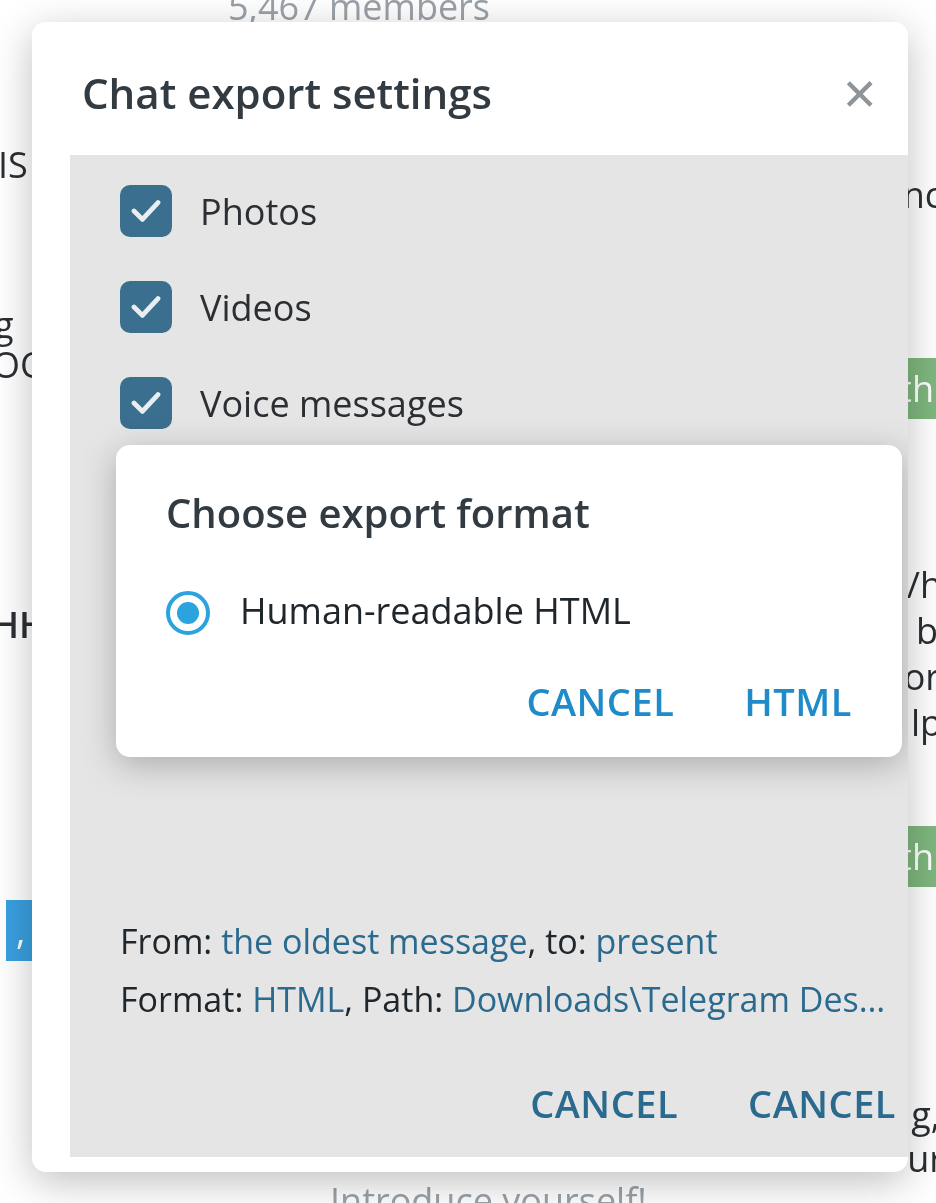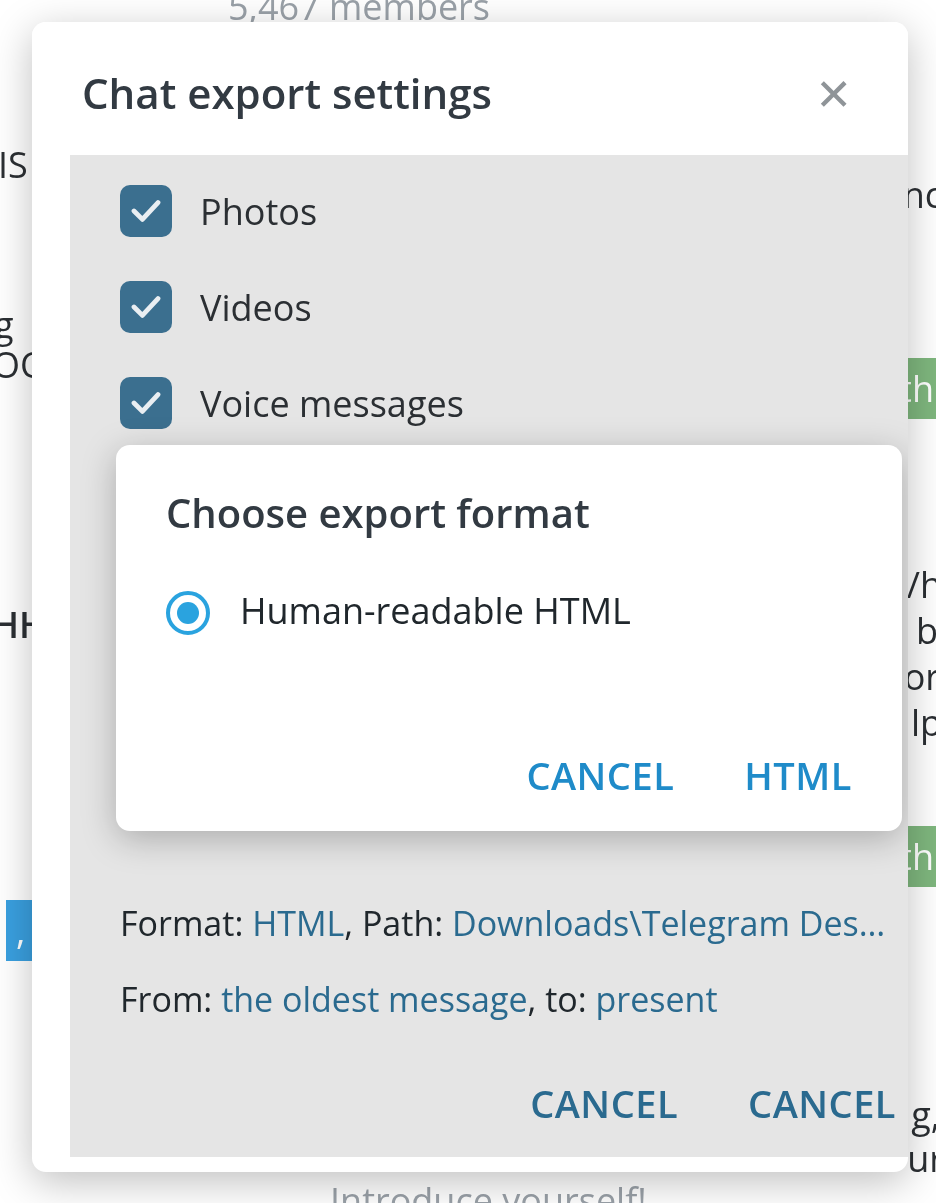--- a/index.html
+++ b/index.html
@@ -13,21 +13,21 @@
   .bg span { position: absolute; white-space: nowrap; }
 
   
   .outer-modal {
     position: absolute; left: 32px; top: 22px; width: 876px; height: 1150px;
     background: #fff; border-radius: 14px; box-shadow: 0 10px 40px rgba(0,0,0,.25);
     overflow: hidden;
   }
   .outer-header {
     display: flex; align-items: center; justify-content: space-between;
-    padding: 42px 50px 34px 50px; background: #fff; text-align: right;
+    padding: 42px 24px 34px 50px; background: #fff; text-align: right;
   }
   .outer-title { font-size: 42px; font-weight: 600; color: #323a42; }
   .close-x { font-size: 44px; color: #8f9498; cursor: pointer; line-height: 1; padding: 4px 6px; }
 
   
   .outer-body {
     position: relative; background: #e5e5e5; width: 100%; height: calc(100% - 148px);
     padding: 30px 50px 16px 50px; color: #e9ecef; margin-left: 38px;
   }
 
@@ -49,21 +49,21 @@
 
   
   .outer-actions {
     position: absolute; right: 50px; bottom: 28px; display: flex; gap: 70px;
     font-size: 38px; font-weight: 600; color: #2a6a8f;
   }
   .outer-actions .btn { cursor: pointer; letter-spacing: 0.5px; }
 
   
   .inner-dialog {
-    position: absolute; left: 46px; top: 290px; width: 786px; height: 386px;
+    position: absolute; left: 46px; top: 290px; width: 786px; height: 312px;
     background: #fff; border-radius: 14px; box-shadow: 0 8px 34px rgba(0,0,0,.25);
     padding: 40px 50px 30px 50px;
   }
   .inner-title { font-size: 40px; font-weight: 600; color: #323a42; margin-bottom: 46px; }
 
   .radio-row { display: flex; align-items: flex-end; gap: 30px; margin-bottom: 40px; cursor: pointer; }
   .radio {
     width: 44px; height: 44px; border-radius: 50%; border: 4px solid #c4c8cc;
     display: flex; align-items: center; justify-content: center; flex-shrink: 0;
   }
@@ -129,25 +129,25 @@
     <div class="check-row">
       <div class="checkbox">
         <svg viewBox="0 0 24 20">
             <path d="M2 10 L9 17 L22 3" stroke="#e9eef2" stroke-width="4" fill="none" stroke-linecap="round" stroke-linejoin="round"></path>
           </svg>
       </div>
       <div class="check-label">Voice messages</div>
     </div>
 
     <div class="info-block">
+      <div style="margin-top:18px;">
+        <span class="lbl">From: </span><span class="lnk">the oldest message</span><span class="sep">, to: </span><span class="lnk">present</span>
+      </div>
       <div>
         <span class="lbl">Format: </span><span class="lnk">HTML</span><span class="sep">, Path: </span><span class="lnk">Downloads\Telegram Des…</span>
-      </div>
-      <div style="margin-top:18px;">
-        <span class="lbl">From: </span><span class="lnk">the oldest message</span><span class="sep">, to: </span><span class="lnk">present</span>
       </div>
     </div>
 
     <div class="outer-actions">
       <div class="btn">CANCEL</div>
       <div class="btn">CANCEL</div>
     </div>
 
     <div class="inner-dialog">
       <div class="inner-title">Choose export format</div>

